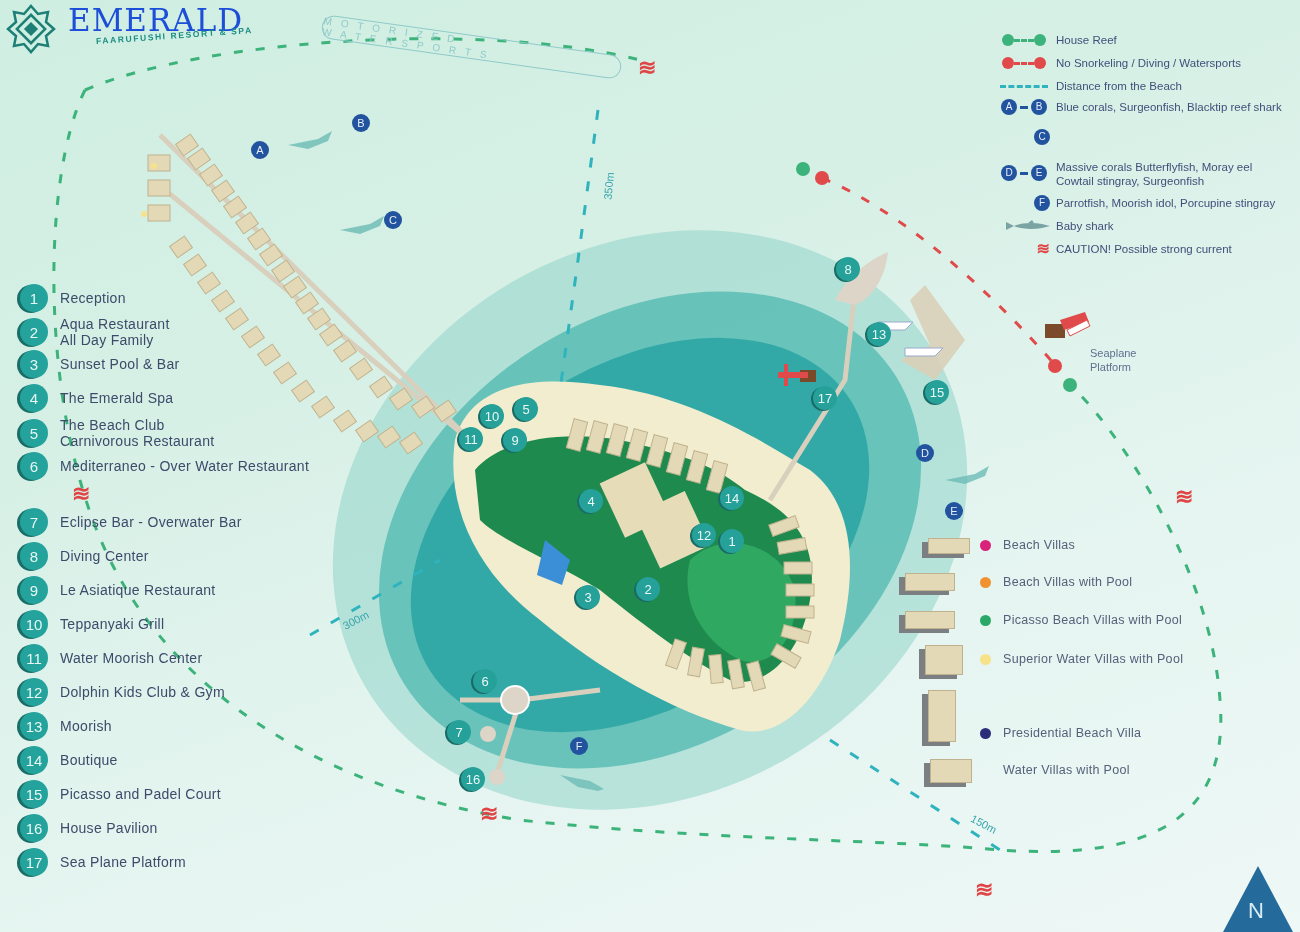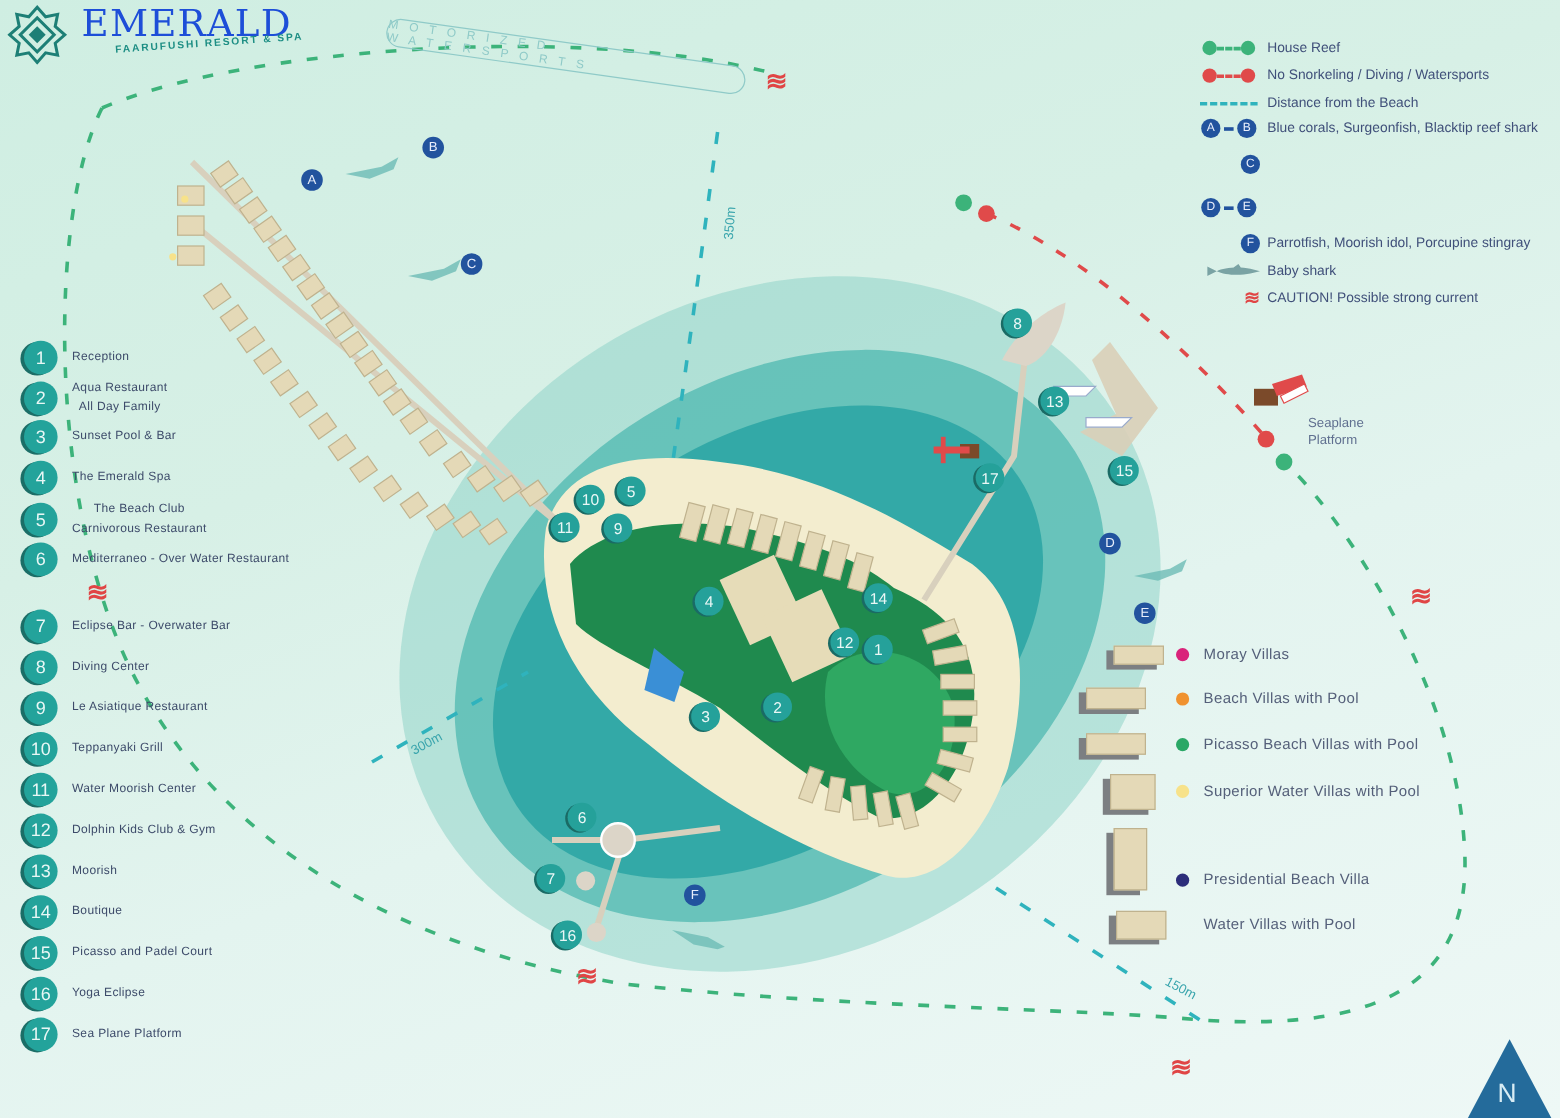--- a/index.html
+++ b/index.html
@@ -8,21 +8,21 @@
     background:linear-gradient(160deg,#cfeee2 0%,#d7f0e6 35%,#e3f4ef 60%,#eef8f6 100%);}
   svg.map{position:absolute;left:0;top:0;}
   
   .brand-name{position:absolute;left:68px;top:2px;font-family:"DejaVu Serif",serif;font-size:31px;color:#1d4ed8;letter-spacing:1px;}
   .brand-sub{position:absolute;left:96px;top:36px;font-size:8.5px;color:#1d8e84;letter-spacing:1.6px;font-weight:bold;transform:rotate(-4deg);transform-origin:left;}
   .brand-logo{position:absolute;left:6px;top:4px;width:50px;height:50px;}
   
   .amen{position:absolute;left:20px;display:flex;align-items:center;}
   .amen .num{width:28px;height:28px;border-radius:50%;background:#23a39b;color:#e8f7f5;font-size:15px;
      display:flex;align-items:center;justify-content:center;box-shadow:-3px 1px 0 #1b6e67;}
-  .amen .lbl{margin-left:12px;font-size:10px;color:#3d4b6a;line-height:16px;letter-spacing:.3px;text-align:center;}
+  .amen .lbl{margin-left:12px;font-size:14px;color:#3d4b6a;line-height:16px;letter-spacing:.3px;}
   
   .leg{position:absolute;left:998px;display:flex;align-items:flex-start;font-size:11.5px;color:#40507a;line-height:14px;}
   .leg .sym{width:52px;height:14px;position:relative;flex:none;display:flex;align-items:center;justify-content:center;}
   .leg .txt{margin-left:6px;}
   .dot{border-radius:50%;display:inline-block;}
   .badge{width:16px;height:16px;border-radius:50%;background:#22539e;color:#e8eefb;font-size:10px;display:flex;align-items:center;justify-content:center;}
   
   .vt{position:absolute;left:980px;display:flex;align-items:center;font-size:12.5px;color:#55607a;letter-spacing:.3px;}
   .vt .dot{width:11px;height:11px;margin-right:12px;}
   .villa-ico{position:absolute;background:#e4d9b7;border:1px solid #bfb28e;box-shadow:-6px 4px 0 #7c7f82;}
@@ -246,21 +246,21 @@
   <div class="amen" style="top:746px">
       <div class="num">14</div>
       <div class="lbl">Boutique</div>
     </div>
   <div class="amen" style="top:780px">
       <div class="num">15</div>
       <div class="lbl">Picasso and Padel Court</div>
     </div>
   <div class="amen" style="top:814px">
       <div class="num">16</div>
-      <div class="lbl">Yoga Eclipse</div>
+      <div class="lbl">House Pavilion</div>
     </div>
   <div class="amen" style="top:848px">
       <div class="num">17</div>
       <div class="lbl">Sea Plane Platform</div>
     </div>
 </div>
 
 <div>
   <div class="leg" style="top:33px">
     <div class="sym">
@@ -295,20 +295,24 @@
   <div class="leg" style="top:124px">
     <div class="sym" style="justify-content:flex-end;padding-top:6px">
         <div class="badge">C</div>
       </div>
   </div>
   <div class="leg" style="top:160px">
     <div class="sym" style="padding-top:6px">
         <div class="badge">D</div>
         <span style="width:8px;border-top:3px solid #22539e;margin:0 3px"></span>
         <div class="badge">E</div>
+      </div>
+    <div class="txt">
+        <div>Massive corals Butterflyfish, Moray eel</div>
+        <div>Cowtail stingray, Surgeonfish</div>
       </div>
   </div>
   <div class="leg" style="top:196px">
     <div class="sym" style="justify-content:flex-end">
         <div class="badge">F</div>
       </div>
     <div class="txt">Parrotfish, Moorish idol, Porcupine stingray</div>
   </div>
   <div class="leg" style="top:219px">
     <div class="sym" style="justify-content:flex-end">
@@ -329,21 +333,21 @@
 <div>
   <div class="villa-ico" style="left:928px;top:538px;width:40px;height:14px"></div>
   <div class="villa-ico" style="left:905px;top:573px;width:48px;height:16px"></div>
   <div class="villa-ico" style="left:905px;top:611px;width:48px;height:16px"></div>
   <div class="villa-ico" style="left:925px;top:645px;width:36px;height:28px"></div>
   <div class="villa-ico" style="left:928px;top:690px;width:26px;height:50px"></div>
   <div class="villa-ico" style="left:930px;top:759px;width:40px;height:22px"></div>
 
   <div class="vt" style="top:538px">
       <span class="dot" style="background:#d9237a"></span>
-      <span>Moray Villas</span>
+      <span>Beach Villas</span>
     </div>
   <div class="vt" style="top:575px">
       <span class="dot" style="background:#f0922f"></span>
       <span>Beach Villas with Pool</span>
     </div>
   <div class="vt" style="top:613px">
       <span class="dot" style="background:#2aa866"></span>
       <span>Picasso Beach Villas with Pool</span>
     </div>
   <div class="vt" style="top:652px">

